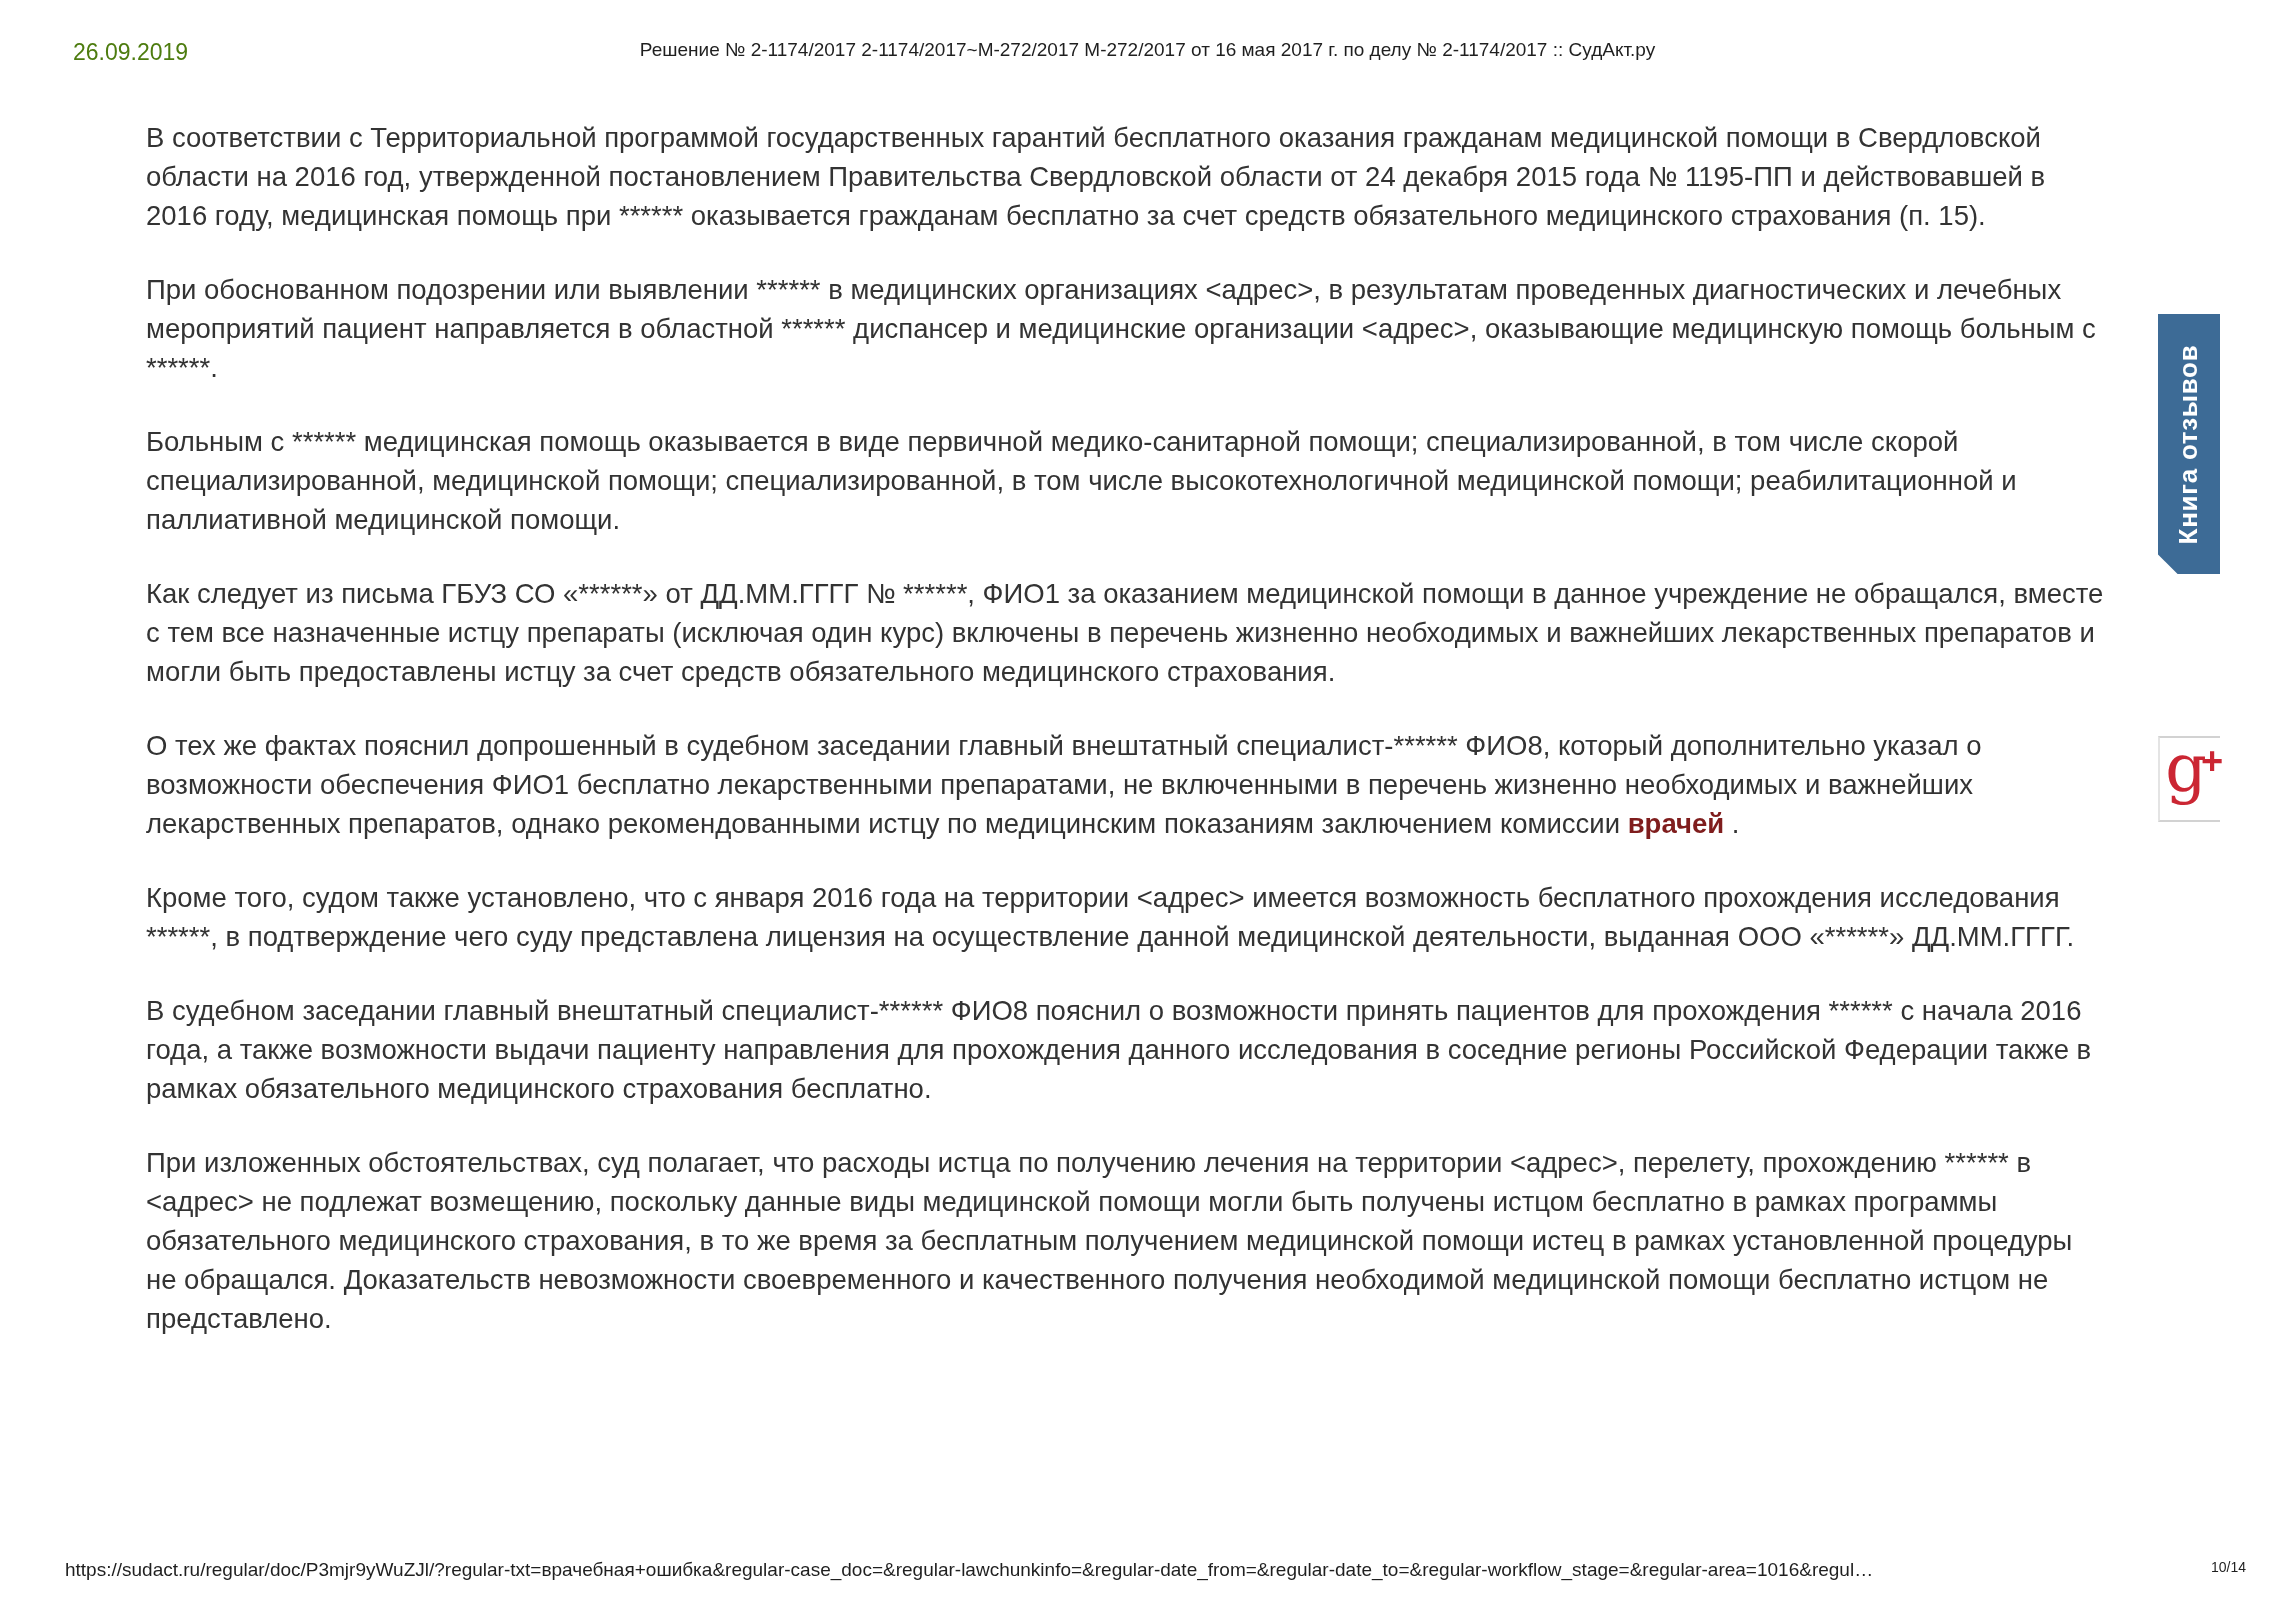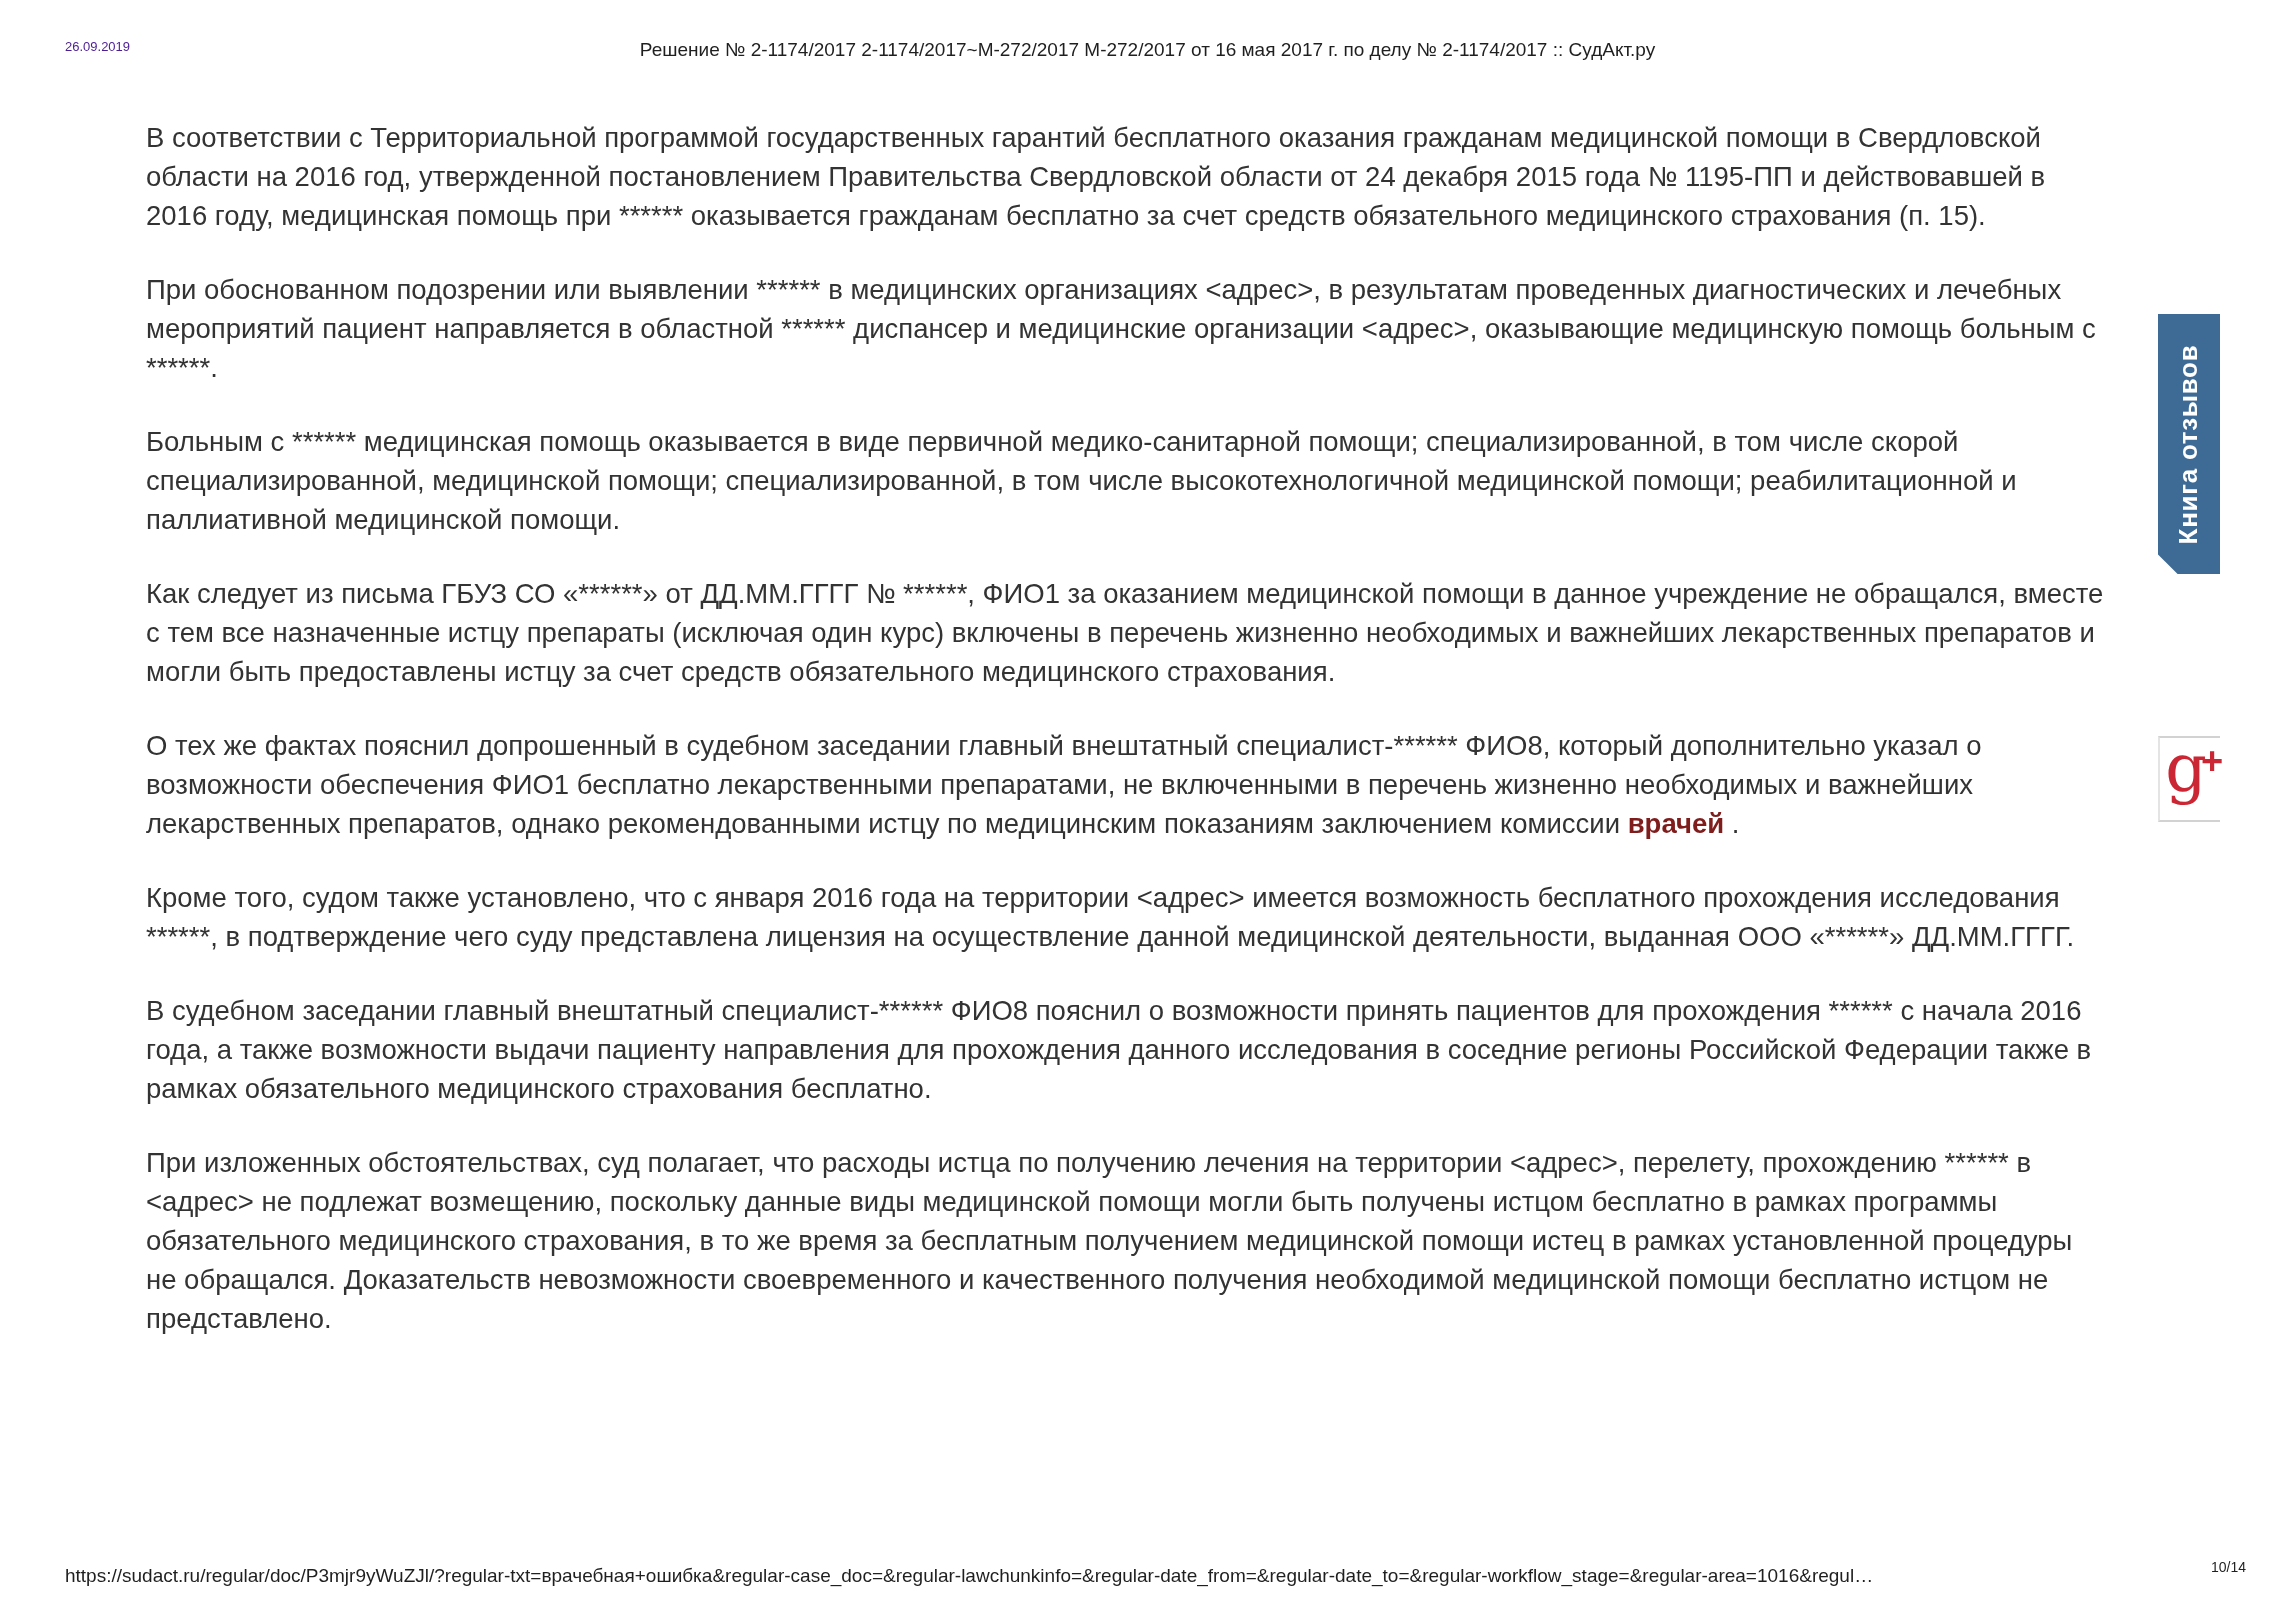--- a/index.html
+++ b/index.html
@@ -8,24 +8,24 @@
     width: 2295px;
     height: 1622px;
     background: #ffffff;
     font-family: "Liberation Sans", sans-serif;
     overflow: hidden;
   }
 
   
   .print-header-date {
     position: absolute;
-    left: 65px;
+    left: 73px;
     top: 39px;
-    font-size: 13px;
-    color: #4c1d95;
+    font-size: 23px;
+    color: #4d7c0f;
     white-space: nowrap;
   }
   .print-header-title {
     position: absolute;
     left: 196px;
     right: 196px;
     top: 39px;
     text-align: center;
     font-size: 19px;
     color: #1f1f1f;
@@ -106,21 +106,20 @@
   
   .print-footer-url {
     position: absolute;
     left: 65px;
     top: 1559px;
     max-width: 2029px;
     font-size: 19px;
     color: #1f1f1f;
     white-space: nowrap;
     overflow: hidden;
-    margin-top: 6px;
   }
   .print-footer-page {
     position: absolute;
     right: 49px;
     top: 1559px;
     font-size: 14px;
     color: #1f1f1f;
     white-space: nowrap;
   }
 </style>

